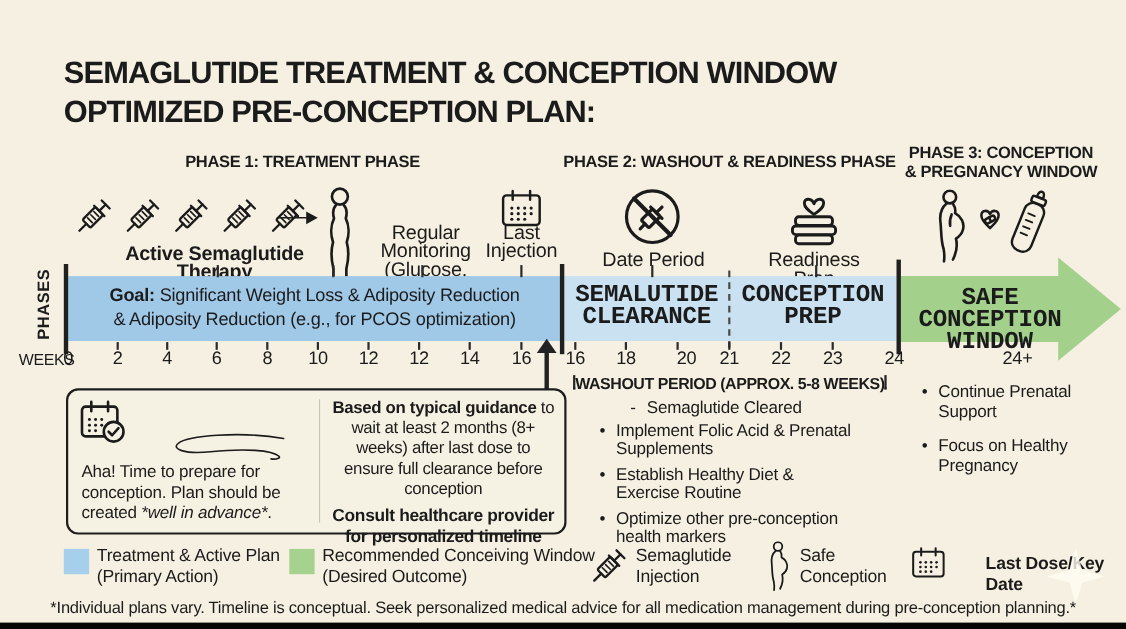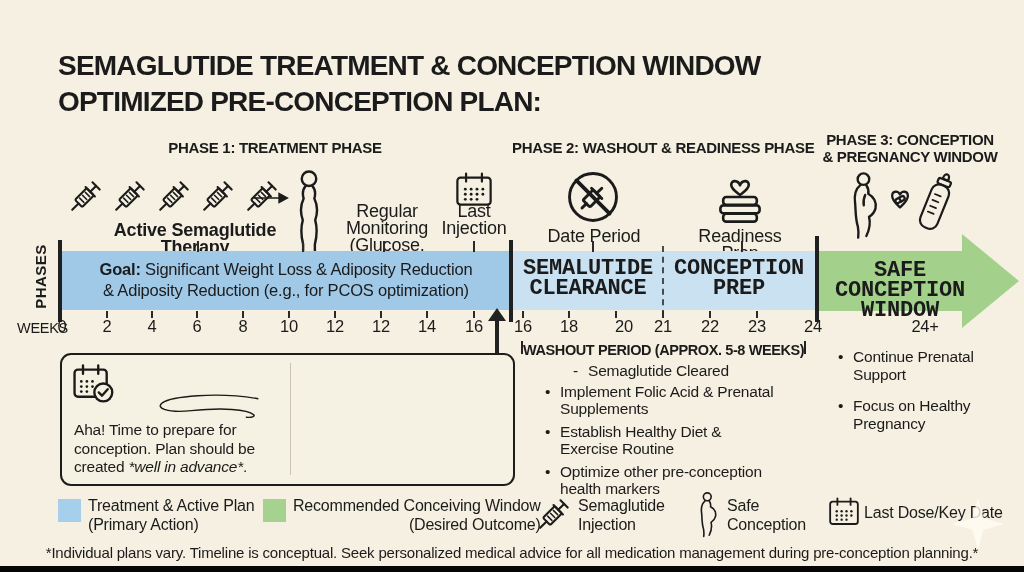--- a/index.html
+++ b/index.html
@@ -397,30 +397,34 @@
         </svg>
     </div>
     <div class="abs" style="left:92px;top:38px;">
       <svg width="108" height="28" viewBox="0 0 104 26">
           <path class="line-art" stroke-width="1.6" d="M100 5C60 -2 16 3 8 9 1 14 13 19 36 16.5 66 13.5 90 15 96 20.5 97.5 22 94 23.5 89 22.8"></path>
         </svg>
     </div>
     <div class="t-body">
       <span>Aha! Time to prepare for conception. Plan should be created </span><i>*well in advance*</i><span>.</span>
     </div>
+    <div class="t-right">
+      <div><b>Based on typical guidance</b><span> to wait at least 2 months (8+ weeks) after last dose to ensure full clearance before conception</span></div>
+      <div class="t-consult">Consult healthcare provider for personalized timeline</div>
+    </div>
   </div>
 
   <div class="swatch" style="left:58px;top:499px;background:#a6cfeb;"></div>
   <div class="lg-label" style="left:88px;top:496px;">
     <div>Treatment &amp; Active Plan</div>
     <div>(Primary Action)</div>
   </div>
 
   <div class="swatch" style="left:263px;top:499px;background:#a6d28f;"></div>
-  <div class="lg-label" style="left:293px;top:496px;text-align:right;">
+  <div class="lg-label" style="left:293px;top:496px;">
     <div>Recommended Conceiving Window</div>
     <div>(Desired Outcome)</div>
   </div>
 
   <div class="syr-wrap" style="left:532px;top:494px;">
       <svg class="syr" viewBox="0 0 28 16">
         <g class="line-art">
           <path d="M1 8h6"></path>
           <rect x="7" y="4.6" width="11" height="6.8" rx="1"></rect>
           <path d="M10 6v4M12.7 6v4M15.4 6v4" stroke-width="1"></path>
@@ -463,21 +467,21 @@
           <circle cx="6.5" cy="14" r=".9"></circle>
           <circle cx="10.2" cy="14" r=".9"></circle>
           <circle cx="13.9" cy="14" r=".9"></circle>
           <circle cx="17.6" cy="14" r=".9"></circle>
           <circle cx="6.5" cy="17.2" r=".9"></circle>
           <circle cx="10.2" cy="17.2" r=".9"></circle>
           <circle cx="13.9" cy="17.2" r=".9"></circle>
         </g>
       </svg>
   </div>
-  <div class="lg-label" style="left:864px;top:503px;">
+  <div class="lg-label" style="left:896px;top:503px;font-weight:bold;">
     <div>Last Dose/Key Date</div>
     <div></div>
   </div>
 
   <div class="sparkle"></div>
 
   <div class="footer">*Individual plans vary. Timeline is conceptual. Seek personalized medical advice for all medication management during pre-conception planning.*</div>
   <div class="bottom-strip"></div>
 
 </div>

